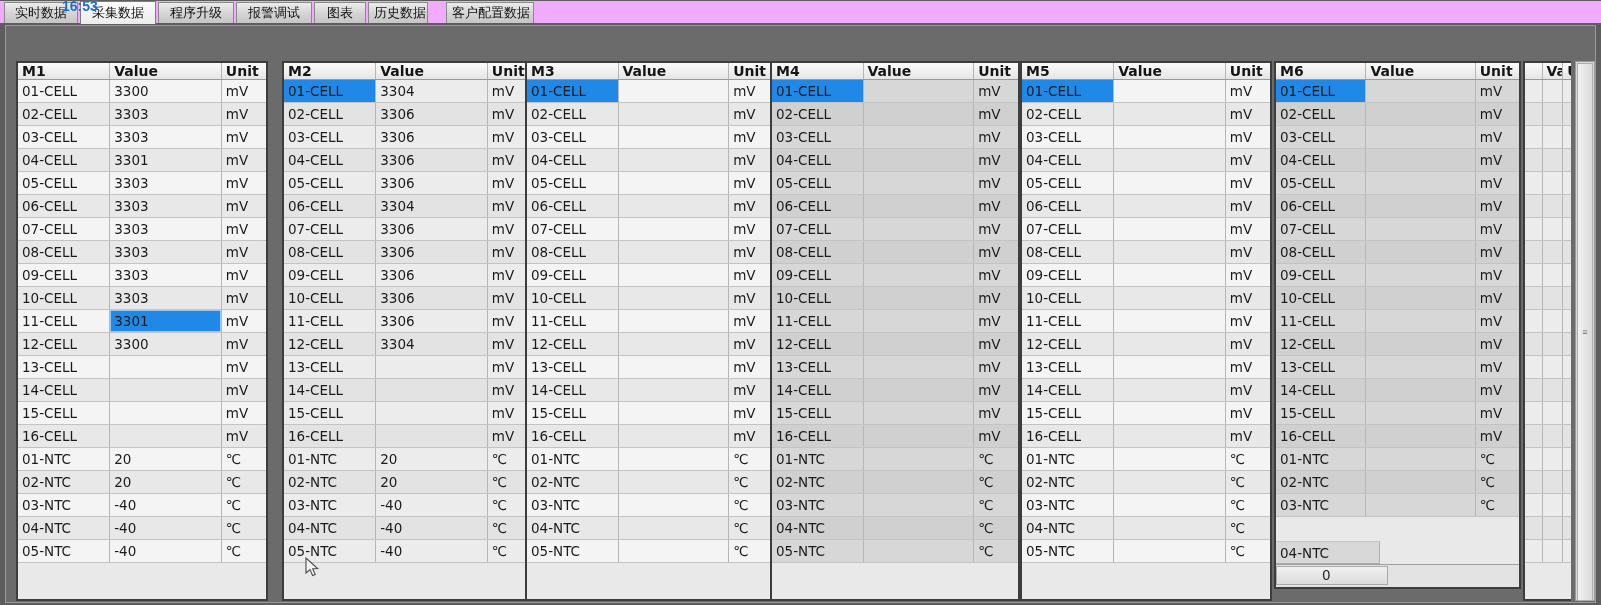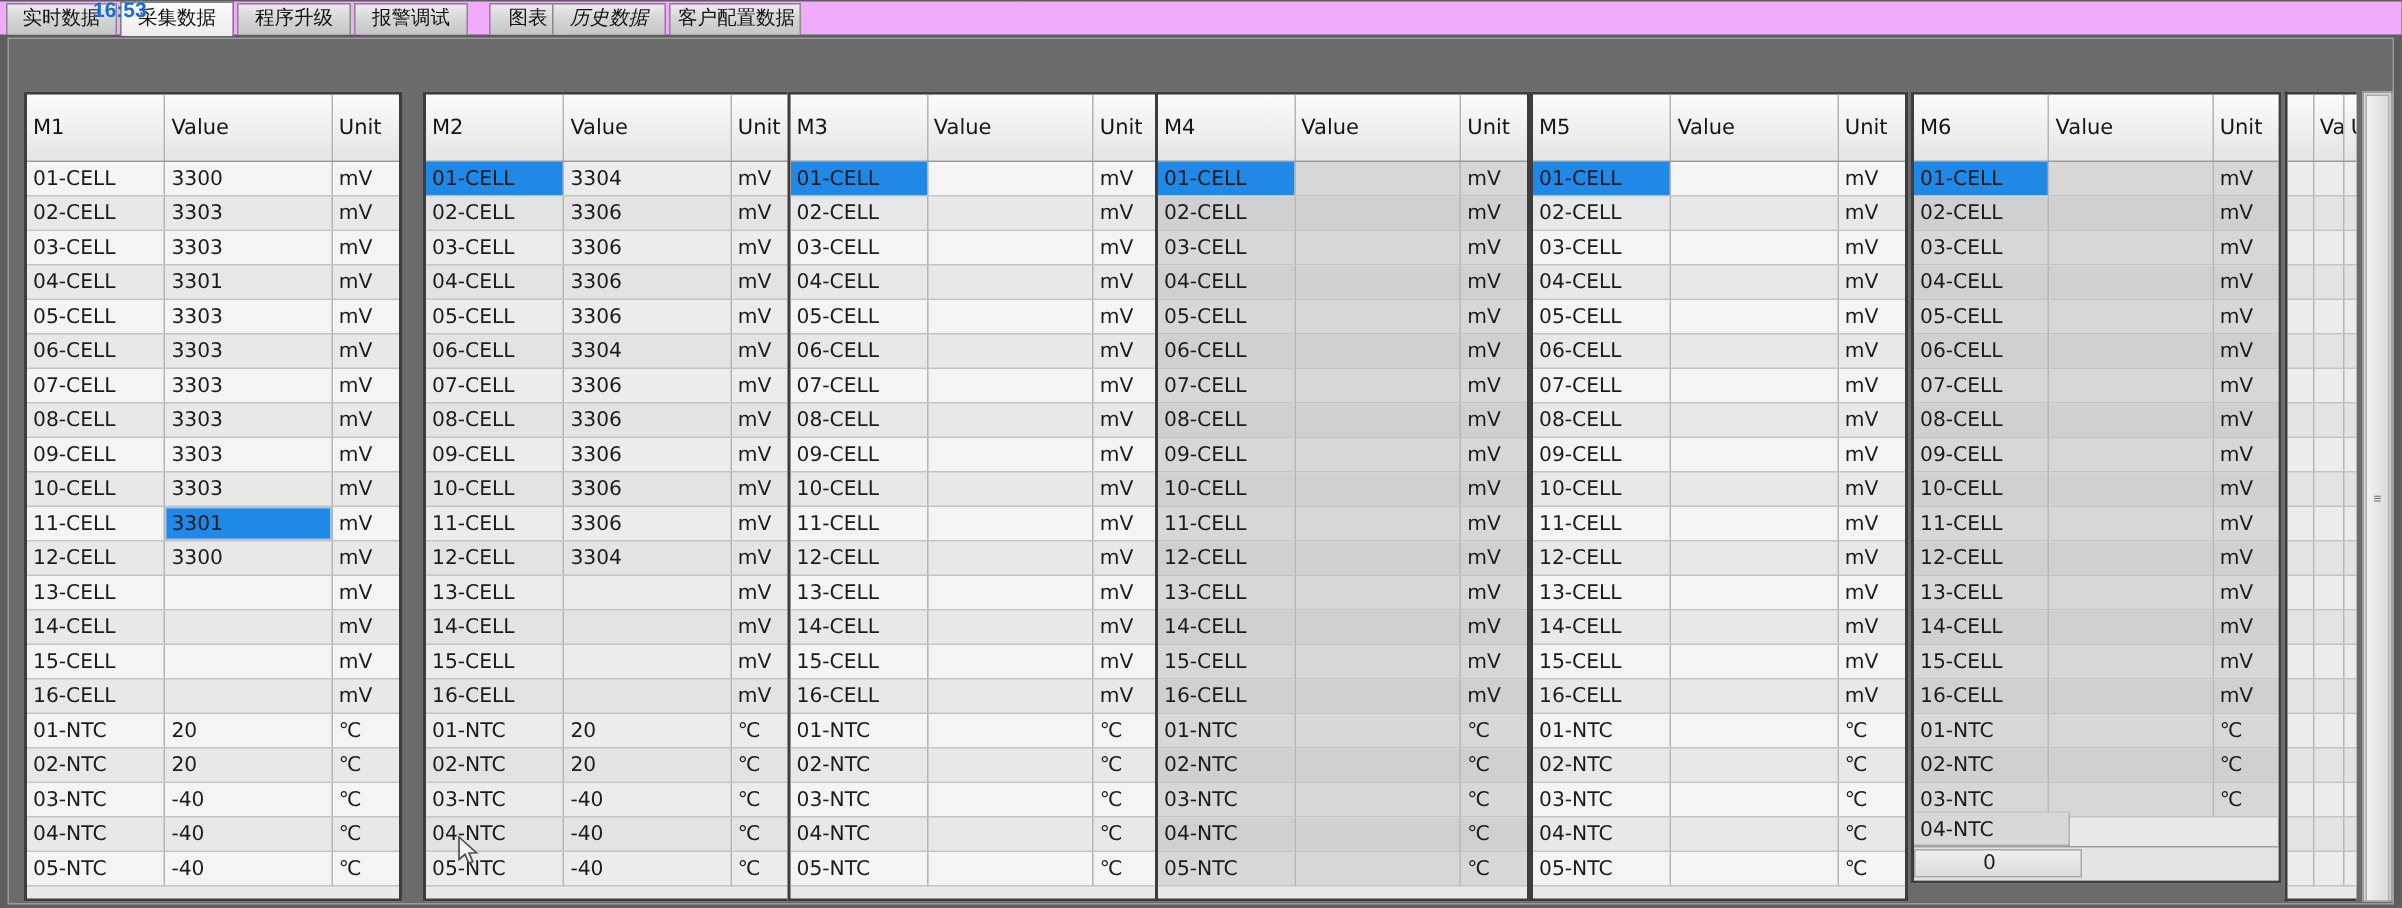--- a/index.html
+++ b/index.html
@@ -74,24 +74,24 @@
     font-size:13.5px;color:#1b1b1b;
     padding:0 4px;
     border-right:1px solid #b6b6b6;
     border-bottom:1px solid #c3c3c3;
     white-space:nowrap;overflow:hidden;
     font-family:"DejaVu Sans","Liberation Sans",sans-serif;
     text-align:left;
     font-weight:normal;
   }
   table.grid th{
-    height:44px;
+    height:16px;
     background:linear-gradient(180deg,#fbfbfb 0%,#f0f0f0 50%,#e4e4e4 100%);
     border-bottom:1px solid #9a9a9a;
-    font-size:14px;color:#151515;
+    font-size:14px;color:#151515;font-weight:bold;
   }
   table.grid tr td:last-child,table.grid tr th:last-child{border-right:none;}
   .c-name{width:37%;}
   .c-val{width:45%;}
   .c-unit{width:18%;}
 
   
   tr.r-odd td{background:#f4f4f4;}
   tr.r-even td{background:#e8e8e8;}
   .panel.dim tr.r-odd td{background:#d7d7d7;}
@@ -148,22 +148,22 @@
 <div class="app">
 
   <div class="video-title">新能源驱动传动上位机操作-元2(压缩).mp4</div>
   <div class="clock-overlay">16:53</div>
 
   <div class="tabstrip" id="tabstrip">
       <div class="tab" style="left: 4px; width: 74px;">实时数据</div>
       <div class="tab active" style="left: 80px; width: 76px;">采集数据</div>
       <div class="tab" style="left: 158px; width: 76px;">程序升级</div>
       <div class="tab" style="left: 236px; width: 76px;">报警调试</div>
-      <div class="tab" style="left: 314px; width: 52px; margin-left: 12px;">图表</div>
-      <div class="tab" style="left: 368px; width: 76px; font-style: italic;">历史数据</div>
+      <div class="tab" style="left: 314px; width: 52px;">图表</div>
+      <div class="tab" style="left: 368px; width: 60px;">历史数据</div>
       <div class="tab" style="left: 446px; width: 88px;">客户配置数据</div>
     </div>
 
   <div class="client">
     <div class="client-inner">
       <div class="panels" id="panels">
           <div class="panel " style="left: 4px; width: 252px; height: 540px;">
             <table class="grid">
               <thead>
                 <tr>

